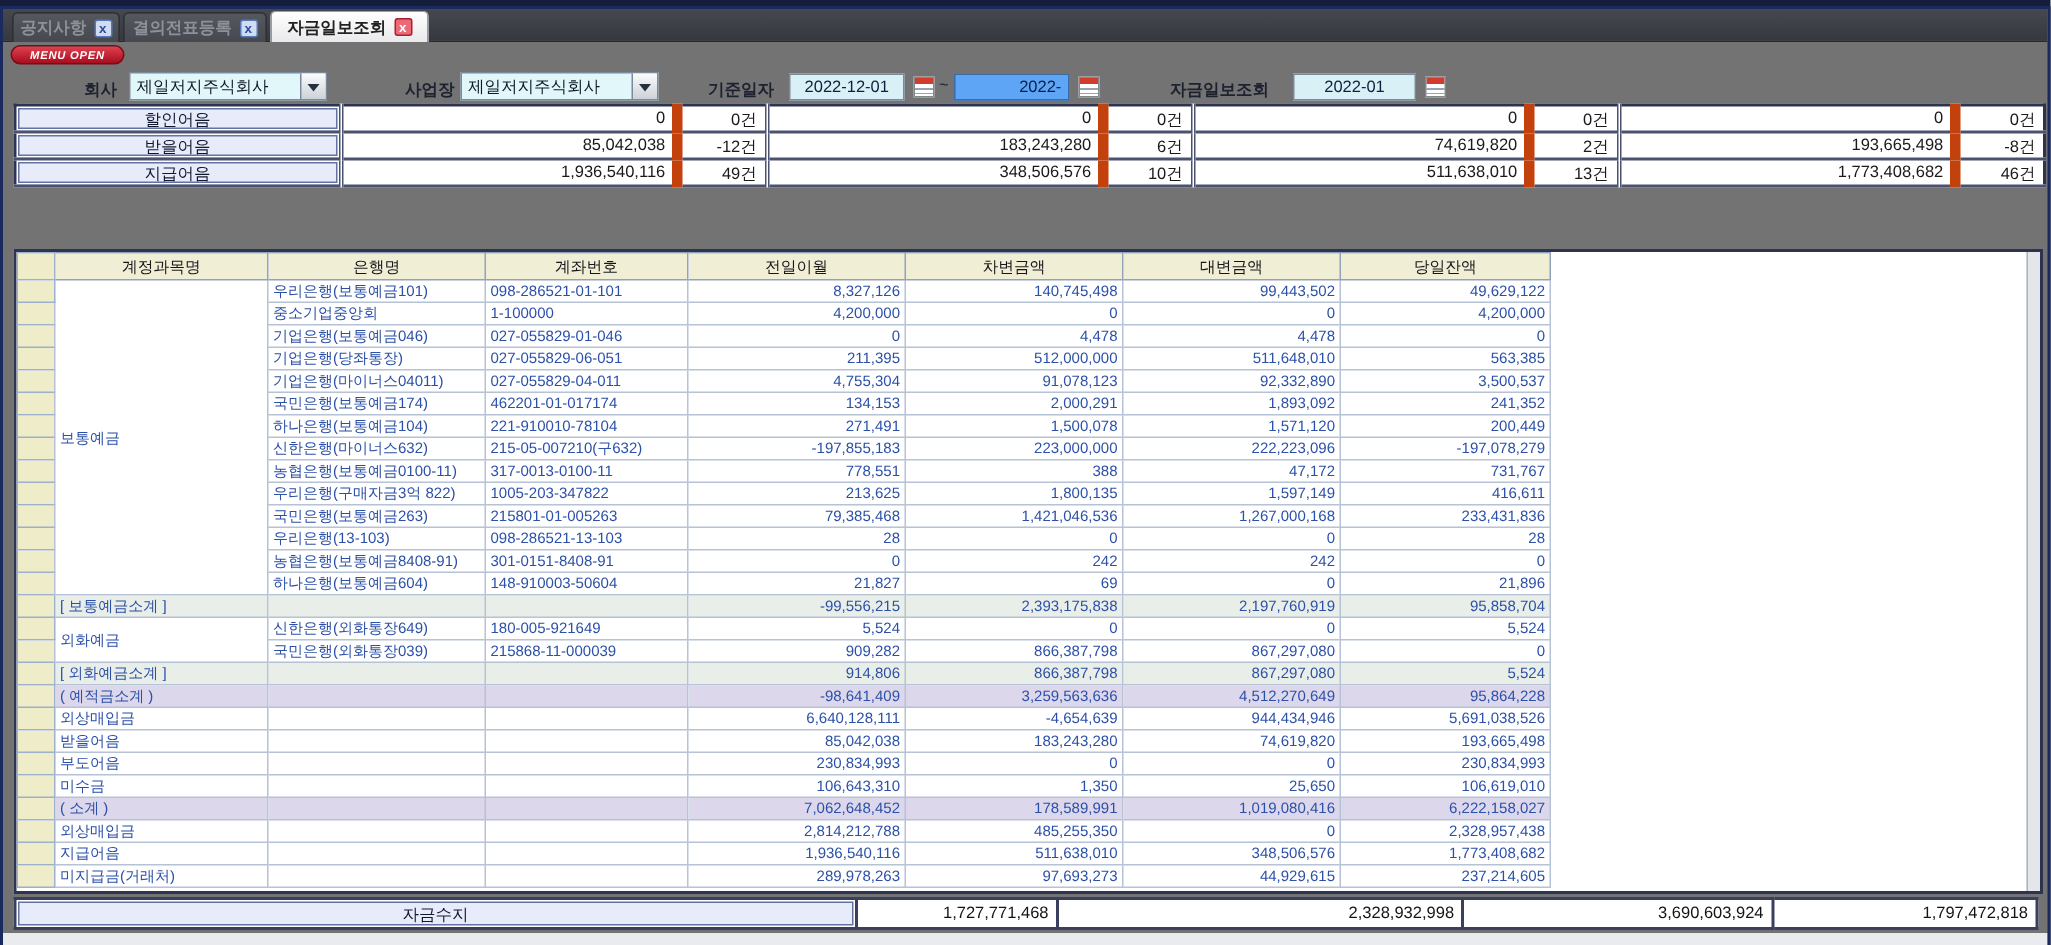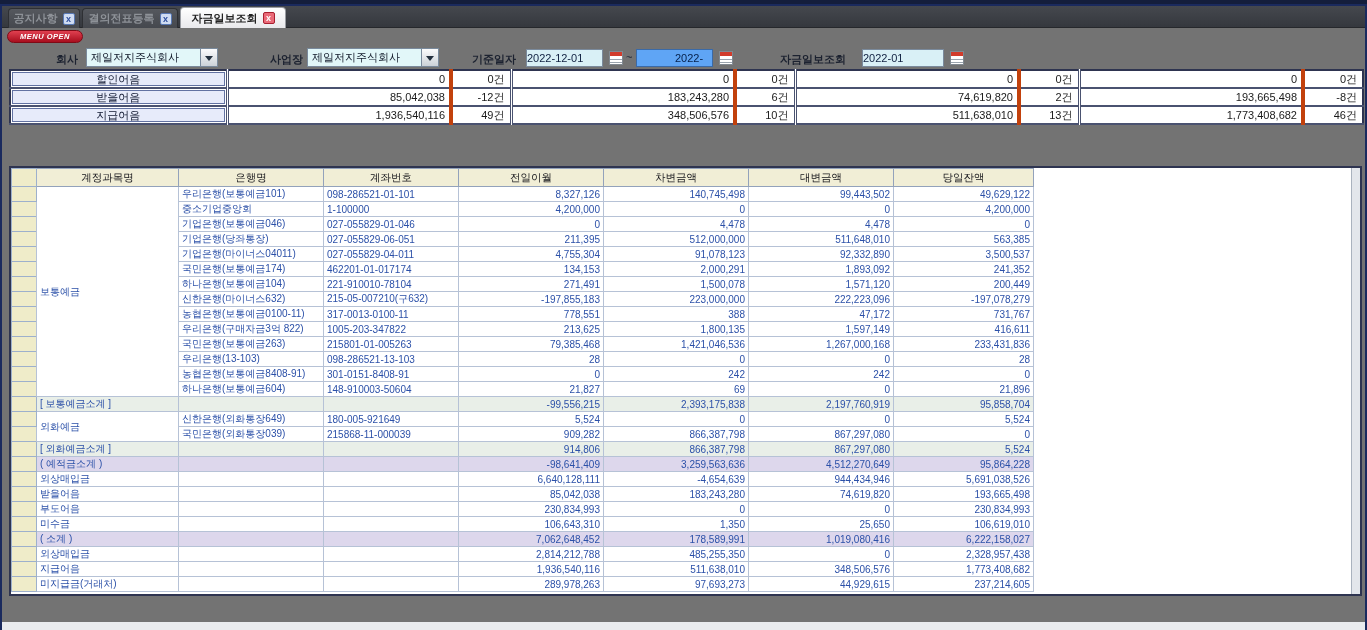--- a/index.html
+++ b/index.html
@@ -48,21 +48,21 @@
   .combo-btn {
     width:17px; height:100%; border-left:1px solid #7a8a9c;
     background:linear-gradient(#fbfbfc,#ccd2d8); position:relative;
   }
   .combo-btn::after {
     content:""; position:absolute; left:4px; top:7px;
     border-left:4px solid transparent; border-right:4px solid transparent; border-top:5px solid #24303e;
   }
   .datebox {
     position:absolute; top:43px; height:18px; background:#d9f0f6; border:1px solid #7a8a9c;
-    font-size:11px; color:#102040; text-align:left; line-height:16px;
+    font-size:11px; color:#102040; text-align:center; line-height:16px;
   }
   .datebox.selected { background:#5fa5f5; color:#05204a; border:1px solid #3a6aa8; }
   .cal-icon {
     position:absolute; top:45px; width:14px; height:14px; border:1px solid #808890; background:
       linear-gradient(#fff,#fff) 0 0/100% 100%,
       #fff;
     background:
       repeating-linear-gradient(#fff 0 2px, #9aa4ae 2px 3px) 0 5px/100% 9px no-repeat,
       linear-gradient(#d23c2c,#d23c2c) 0 0/100% 4px no-repeat,
       #fff;
@@ -74,21 +74,21 @@
     position:absolute; left:7px; top:63px; width:1353px;
     border:2px solid #2e3450; background:#fff;
   }
   #summary td { height:18px; font-size:11px; overflow:hidden; white-space:nowrap; }
   #summary tr { border-bottom:2px solid #4a5270; }
   #summary td.hdr, #summary td.rowlab {
     background:#e7ebfa; text-align:center; color:#101830;
     box-shadow: inset 0 0 0 1px #ffffff, inset 0 0 0 2px #6272a2;
   }
   #summary td.amt { text-align:right; padding-right:4px; color:#1a1a1a; border-left:3px double #4a5270; }
-  #summary td.cnt { text-align:right; padding-right:5px; color:#1a1a1a; border-left:4px solid #c2410c; }
+  #summary td.cnt { text-align:right; padding-right:5px; color:#1a1a1a; border-left:7px solid #c2410c; }
   
   .grid-area {
     position:absolute; left:7px; top:160px; width:1353px; height:430px;
     background:#fff; border:2px solid #2e3450; overflow:hidden;
   }
   .vscroll {
     position:absolute; right:0; top:0; width:9px; height:100%;
     background:#e3e6eb; border-left:1px solid #aab2be;
   }
   #main { width:1022px; }
@@ -484,15 +484,33 @@
             <td class="num">289,978,263</td>
             <td class="num">97,693,273</td>
             <td class="num">44,929,615</td>
             <td class="num">237,214,605</td>
           </tr>
         </tbody>
     </table>
     <div class="vscroll"></div>
   </div>
 
+  <table id="foot">
+    <colgroup>
+      <col style="width:560px;">
+        <col style="width:134px;">
+        <col style="width:270px;">
+        <col style="width:206px;">
+        <col style="width:176px;">
+    </colgroup>
+    <tbody>
+      <tr>
+        <td class="flab">자금수지</td>
+        <td class="fval">1,727,771,468</td>
+        <td class="fval">2,328,932,998</td>
+        <td class="fval">3,690,603,924</td>
+        <td class="fval">1,797,472,818</td>
+      </tr>
+    </tbody>
+  </table>
 
   <div class="bottom-strip"></div>
 </div>
 
 </body></html>

